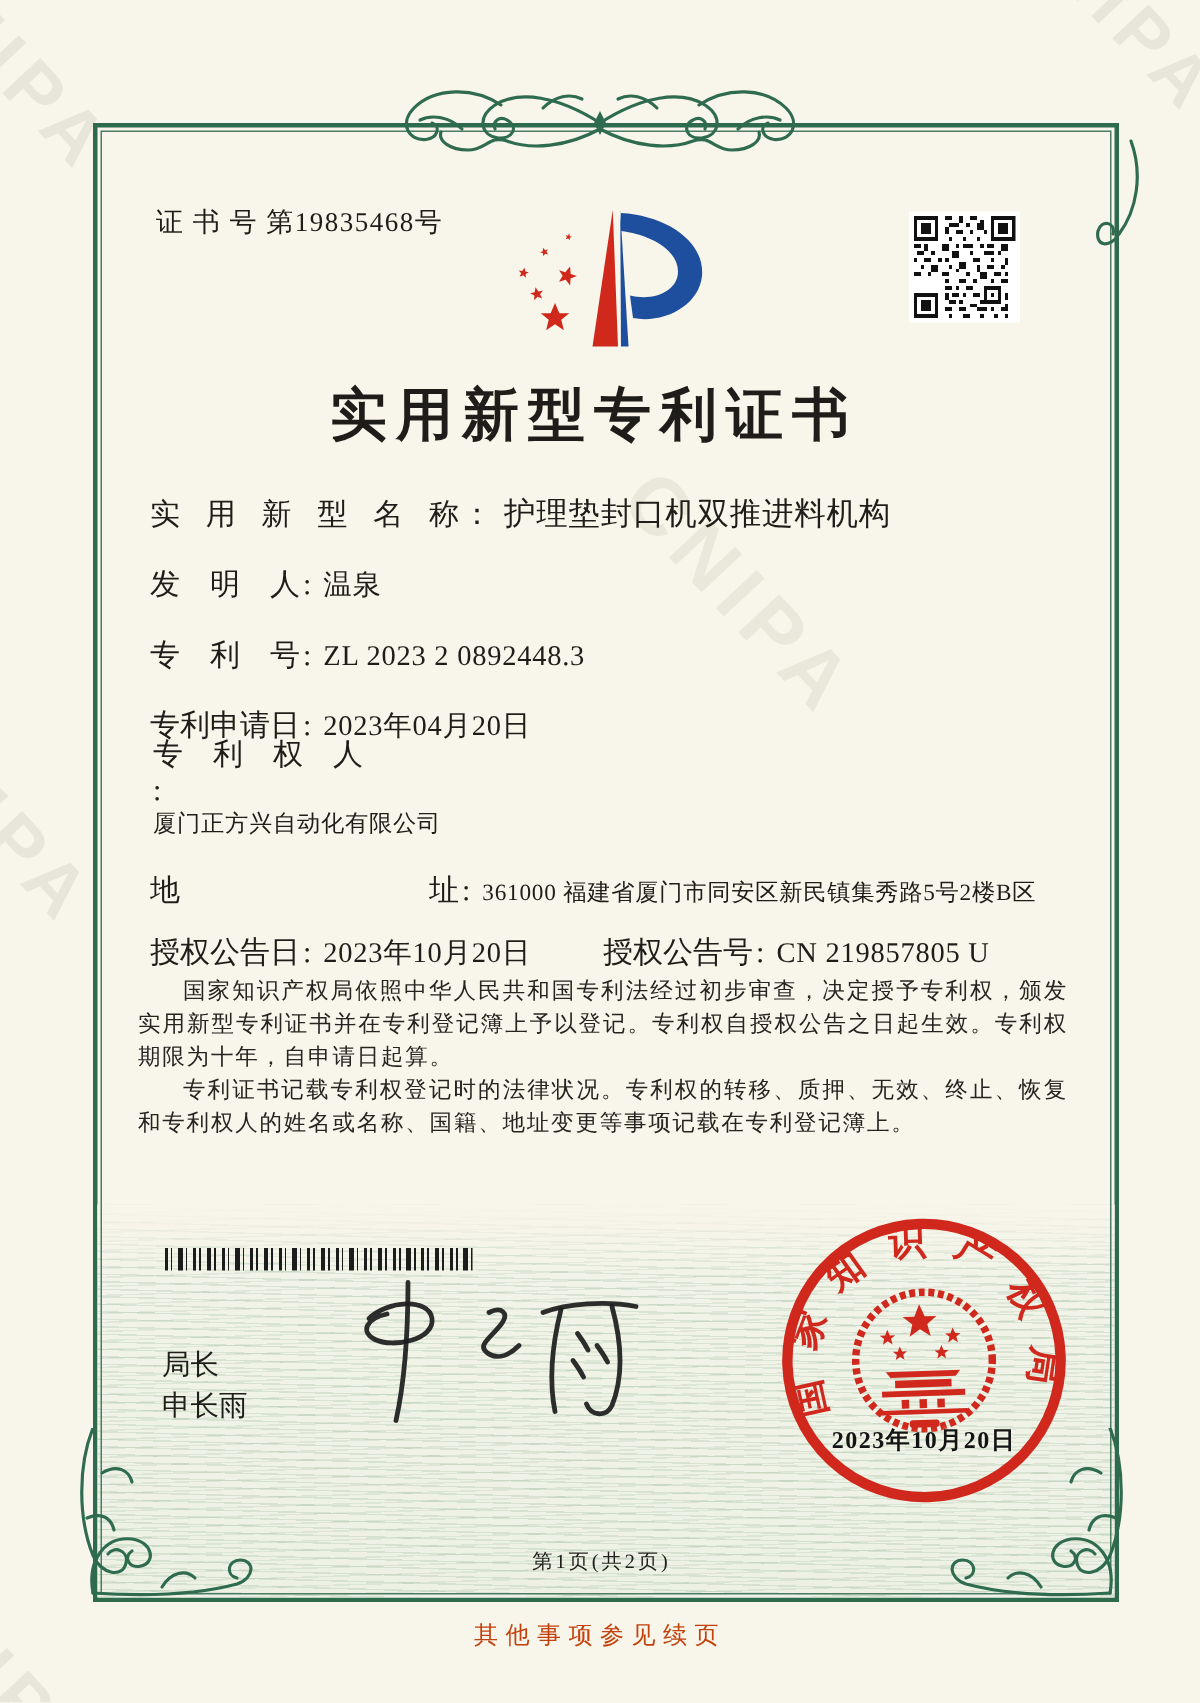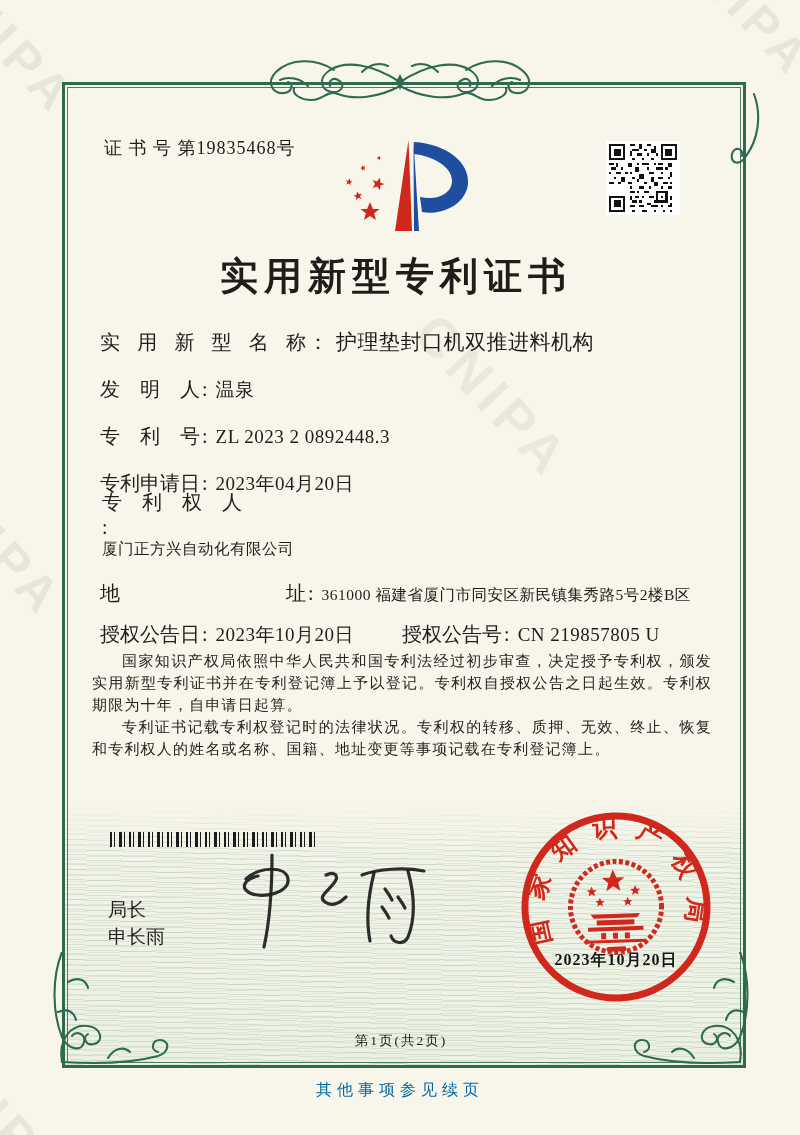--- a/index.html
+++ b/index.html
@@ -69,21 +69,21 @@
 
   .seal{position:absolute;left:517px;top:808px;width:198px;height:198px;z-index:6;
         transform:rotate(-2deg);}
   .seal-date{position:absolute;left:517px;top:950px;width:198px;text-align:center;
         font-size:16px;font-weight:bold;color:#141414;letter-spacing:1px;z-index:7;
         text-shadow:0 0 3px rgba(248,245,234,.85);}
 
   .pageno{position:absolute;left:62px;width:678px;top:1032px;text-align:center;
         font-size:13.5px;letter-spacing:2px;z-index:5;}
   .contnote{position:absolute;left:0;width:800px;top:1080px;text-align:center;font-size:16px;
-        letter-spacing:5px;color:#0369a1;z-index:5;}
+        letter-spacing:5px;color:#c2410c;z-index:5;}
 </style>
 </head>
 <body>
 
 <div id="page">
 
   <div class="wm wm1">CNIPA</div>
   <div class="wm wm2">CNIPA</div>
   <div class="wm wm3">CNIPA</div>
   <div class="wm wm4">CNIPA</div>

